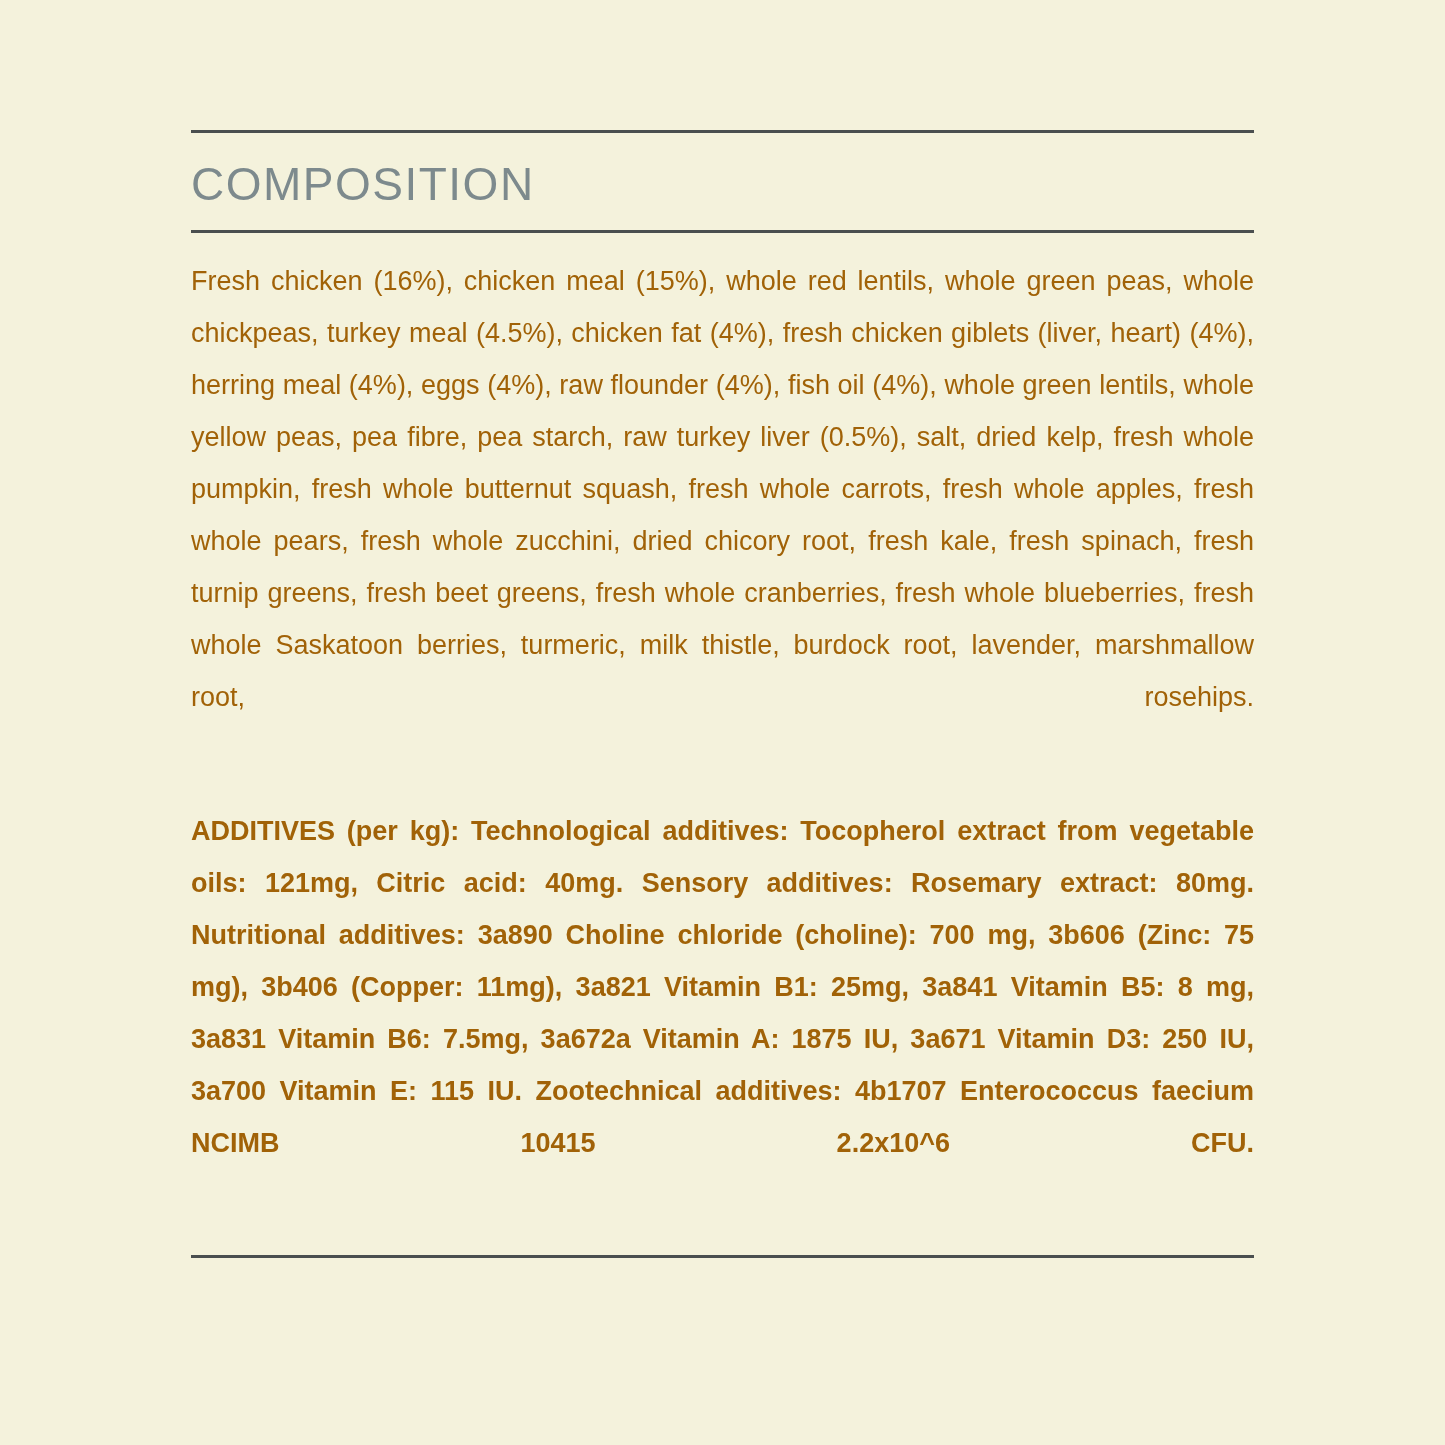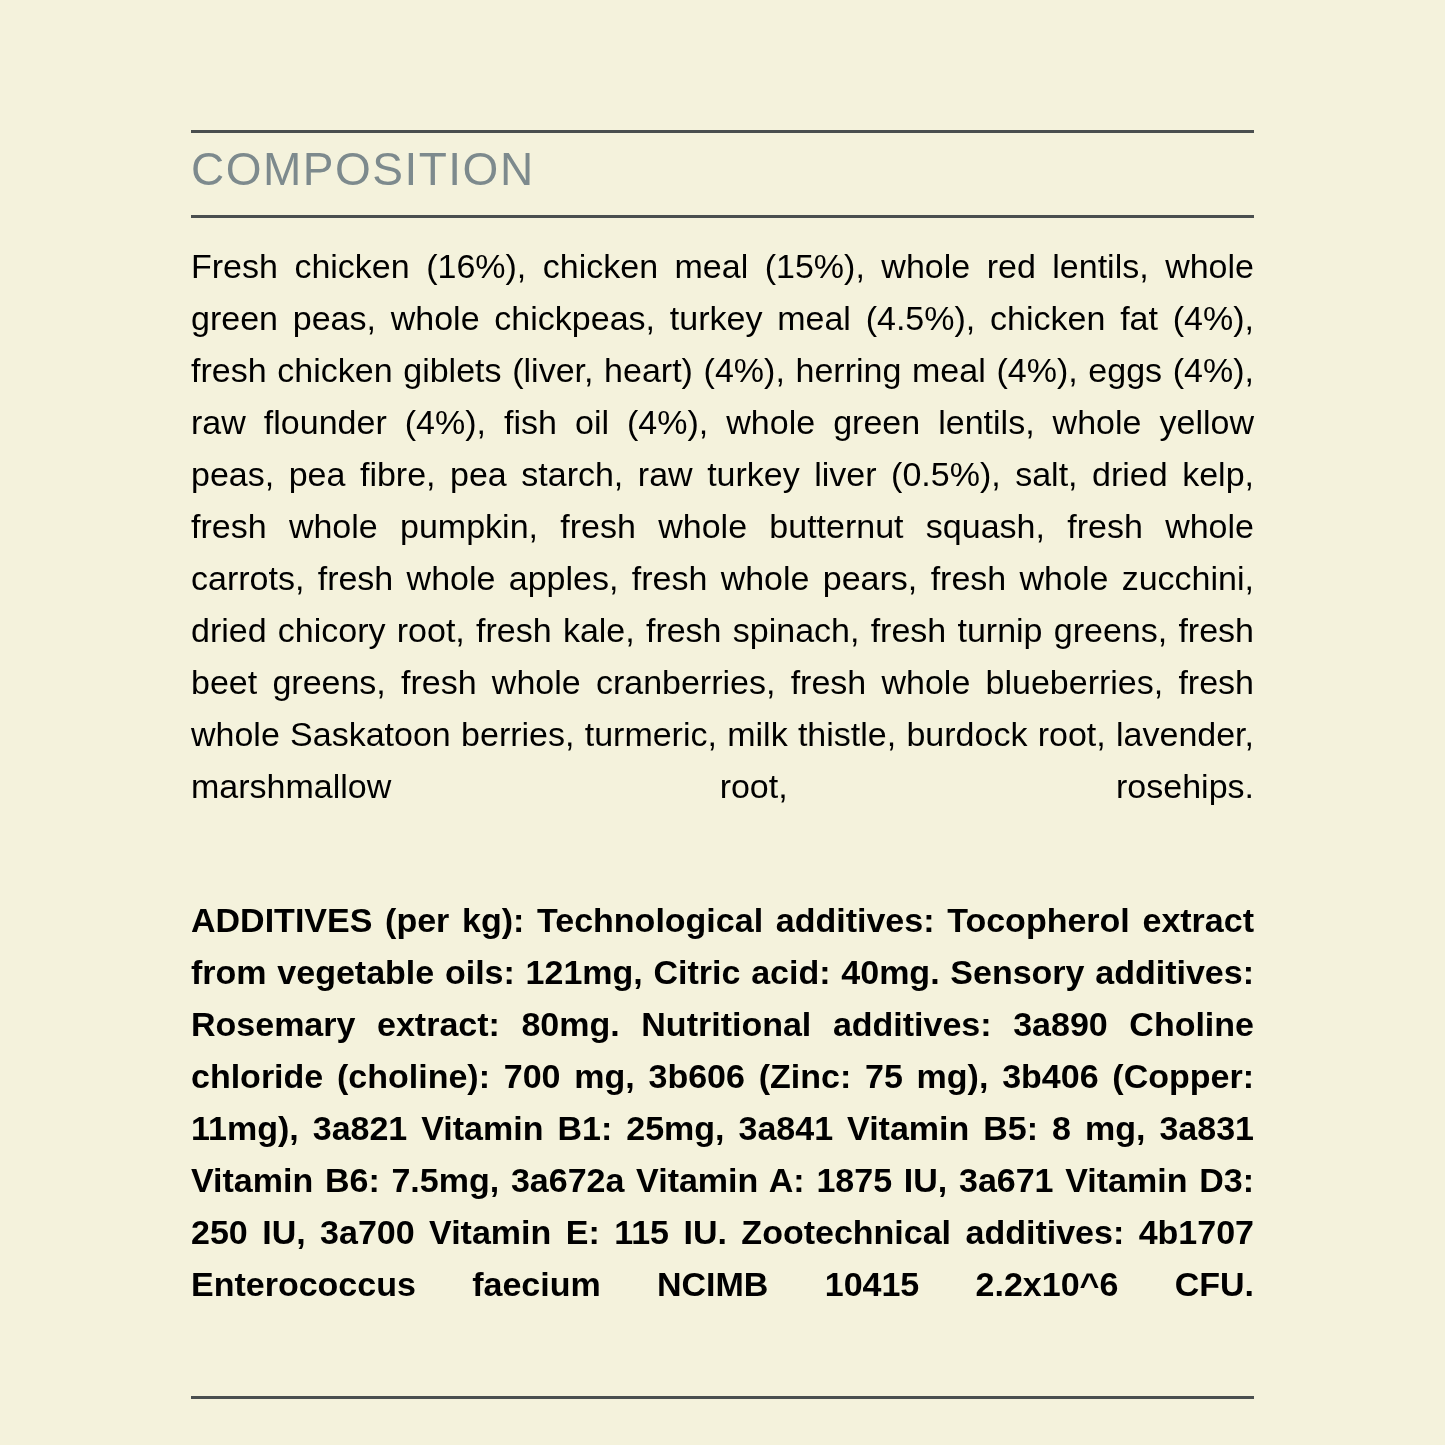--- a/index.html
+++ b/index.html
@@ -21,33 +21,33 @@
   }
   .rule {
     width: 100%;
     height: 3px;
     background: #4a4f4f;
   }
   .rule.bottom {
     margin-top: 34px;
   }
   .title-block {
-    padding: 11px 0 20px 0;
+    padding: 26px 0 20px 0;
   }
   .title {
     font-size: 46px;
     letter-spacing: 1.5px;
     color: #7d8a8d;
     font-weight: normal;
     margin: 0;
     line-height: 1.1;
   }
   .body-text {
-    color: #000000;
-    font-size: 34px;
+    color: #a16207;
+    font-size: 27px;
     line-height: 52px;
     text-align: justify;
     text-justify: inter-word;
     margin: 0;
   }
   .para-composition {
     padding-top: 22px;
   }
   .para-additives {
     padding-top: 30px;

